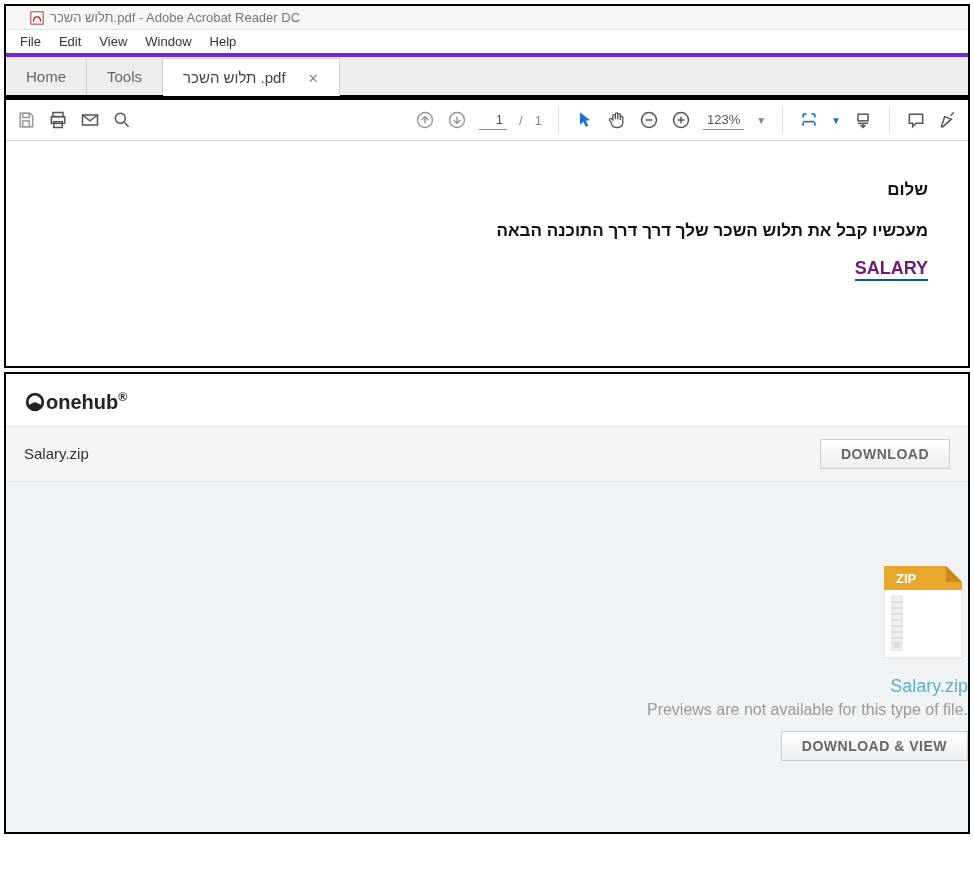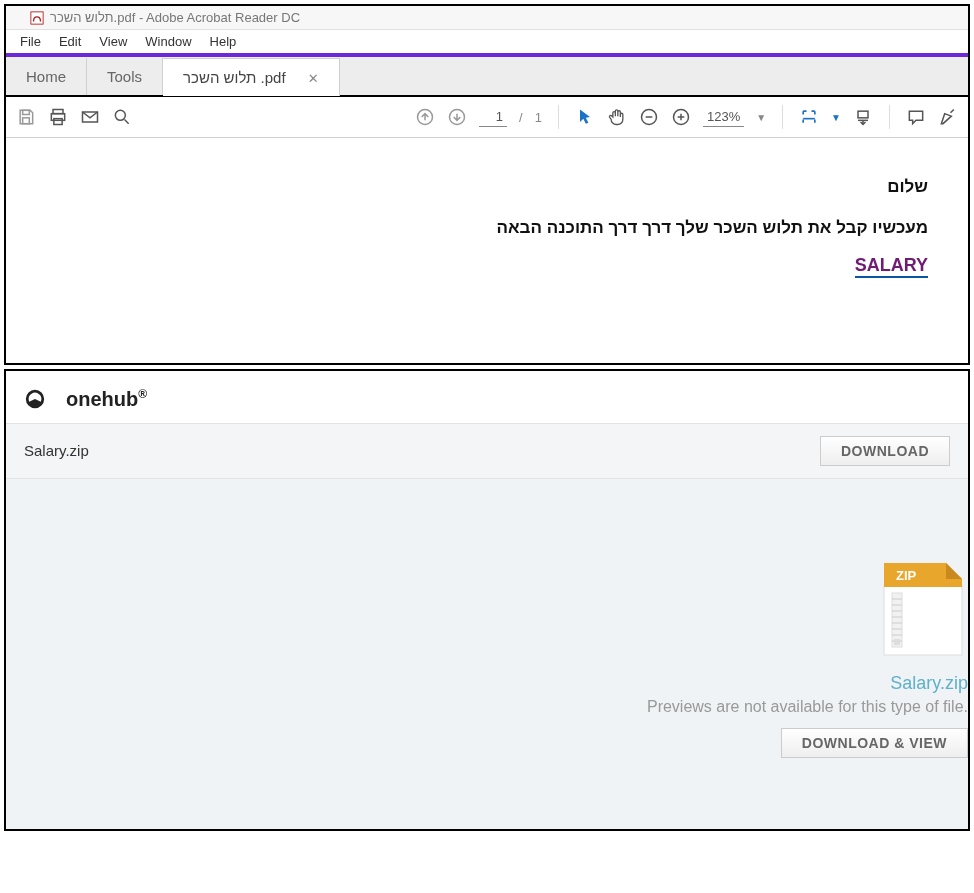--- a/index.html
+++ b/index.html
@@ -8,21 +8,21 @@
 .panel { border: 2px solid #000; margin: 4px; background: #fff; }
 
 
 .titlebar { display: flex; align-items: center; padding: 4px 24px; background: #f7f7f7; border-bottom: 1px solid #e0e0e0; }
 .titlebar .appicon { width: 14px; height: 14px; margin-right: 6px; display: inline-flex; align-items: center; justify-content: center; }
 .titlebar .title { color: #777; font-size: 13px; }
 
 .menubar { display: flex; gap: 2px; padding: 2px 6px; font-size: 13px; color: #333; border-bottom: 4px solid #6d28d9; }
 .menubar span { padding: 2px 8px; }
 
-.tabbar { display: flex; align-items: flex-end; background: #ededed; border-bottom: 2px solid #000000; }
+.tabbar { display: flex; align-items: flex-end; background: #ededed; border-bottom: 5px solid #000000; }
 .tabbar .tab { padding: 10px 20px; color: #666; font-size: 15px; border-right: 1px solid #d0d0d0; }
 .tabbar .tab.active { background: #ffffff; border-top: 1px solid #d0d0d0; border-right: 1px solid #d0d0d0; position: relative; top: 1px; color: #444; }
 .tab .close { color: #888; margin-left: 18px; font-size: 13px; }
 
 .toolbar { display: flex; align-items: center; padding: 8px 10px; border-bottom: 1px solid #d0d0d0; gap: 12px; }
 .toolbar .group { display: flex; align-items: center; gap: 12px; }
 .toolbar .sep { width: 1px; height: 24px; background: #ddd; margin: 0 4px; }
 .icon { width: 20px; height: 20px; display: inline-flex; align-items: center; justify-content: center; color: #999; }
 .icon svg { width: 20px; height: 20px; }
 .icon.dark { color: #555; }
@@ -33,21 +33,21 @@
 .page-sep { color: #888; font-size: 13px; }
 .zoom { color: #555; font-size: 13px; border-bottom: 1px solid #888; padding: 1px 4px 2px; }
 .zoom-caret { color: #888; font-size: 10px; }
 
 .docarea { background: #fff; min-height: 225px; padding: 35px 40px 45px; text-align: right; direction: rtl; }
 .hebrew { font-size: 17px; font-weight: 700; color: #111; line-height: 1.6; margin-bottom: 14px; }
 .salary-link { display: inline-block; color: #701a75; font-weight: 700; font-size: 18px; border-bottom: 2px solid #0a56a0; direction: ltr; }
 
 
 .oh-head { display: flex; align-items: center; padding: 16px 18px 12px; }
-.oh-logo { display: flex; align-items: center; gap: 20px; }
+.oh-logo { display: flex; align-items: center; gap: 0; }
 .oh-logo .mark { width: 22px; height: 22px; display: inline-flex; align-items: center; justify-content: center; }
 .oh-logo .name { font-size: 20px; font-weight: 700; color: #222; }
 .oh-logo .tm { font-size: 12px; vertical-align: super; color: #222; }
 
 .oh-bar { display: flex; align-items: center; justify-content: space-between; background: #f4f5f6; border-top: 1px solid #e3e3e3; border-bottom: 1px solid #e3e3e3; padding: 12px 18px; }
 .oh-bar .fname { font-size: 15px; color: #333; }
 .btn-sm { font-size: 14px; font-weight: 700; color: #666; letter-spacing: 0.5px; padding: 6px 20px; border: 1px solid #ccc; background: linear-gradient(#fff,#eee); border-radius: 0; cursor: pointer; }
 
 .oh-body { background: #f0f3f5; min-height: 350px; display: flex; flex-direction: column; align-items: flex-end; justify-content: center; padding: 40px 0 30px; }
 .zip-icon { width: 90px; height: 100px; margin-bottom: 14px; }

